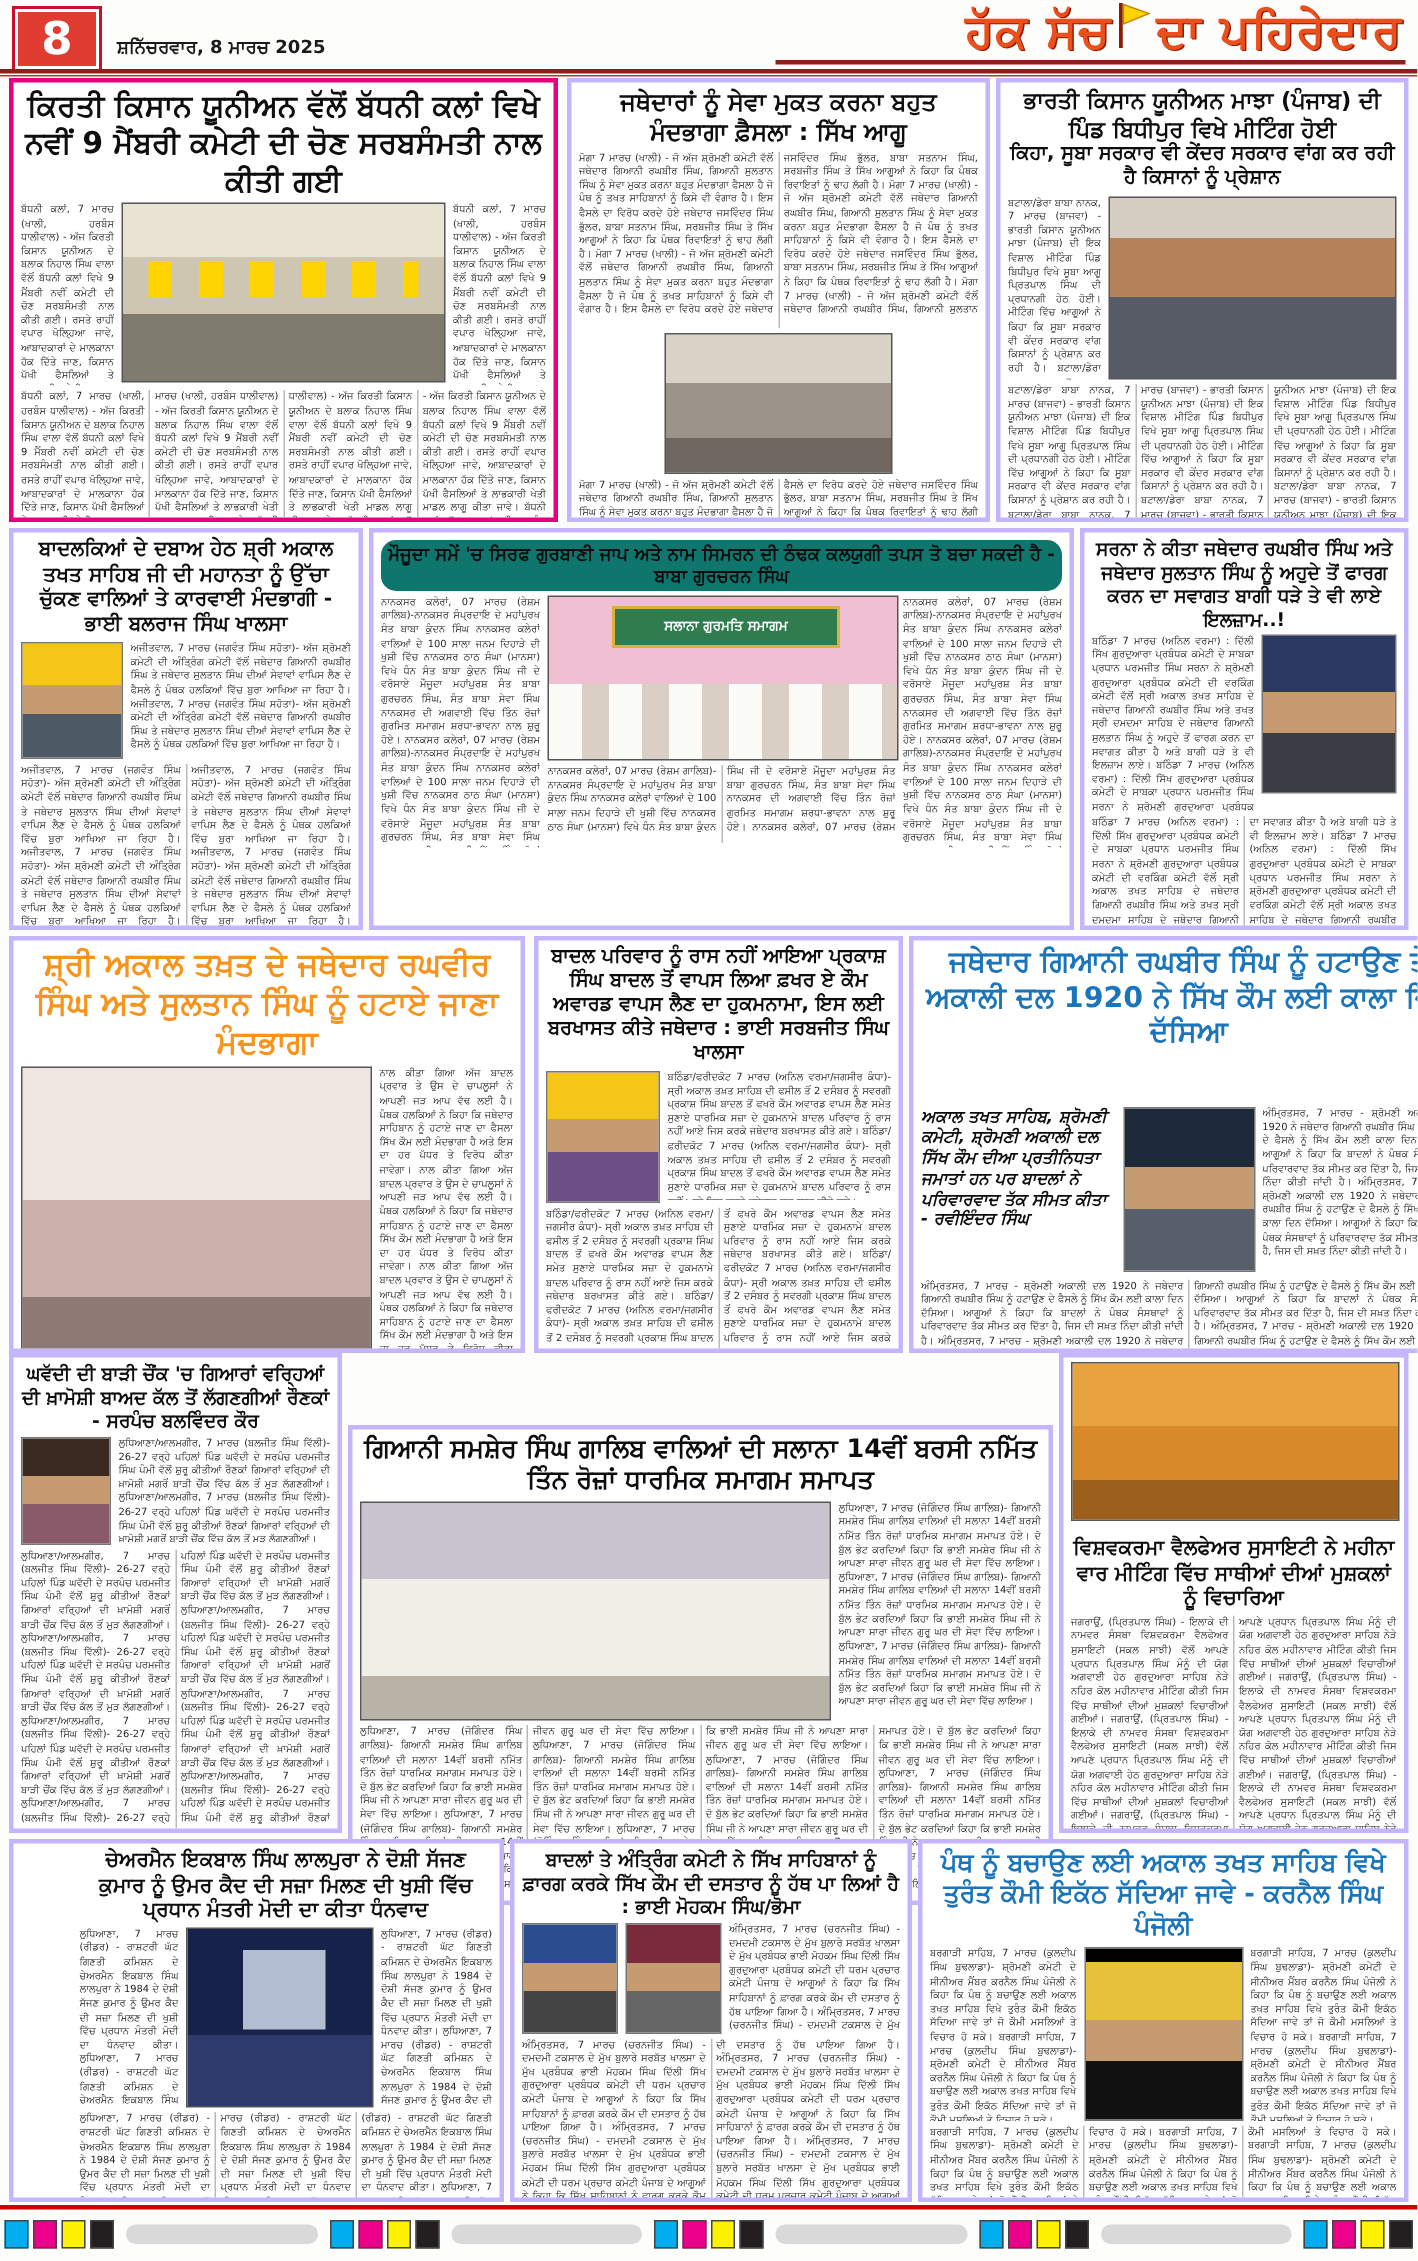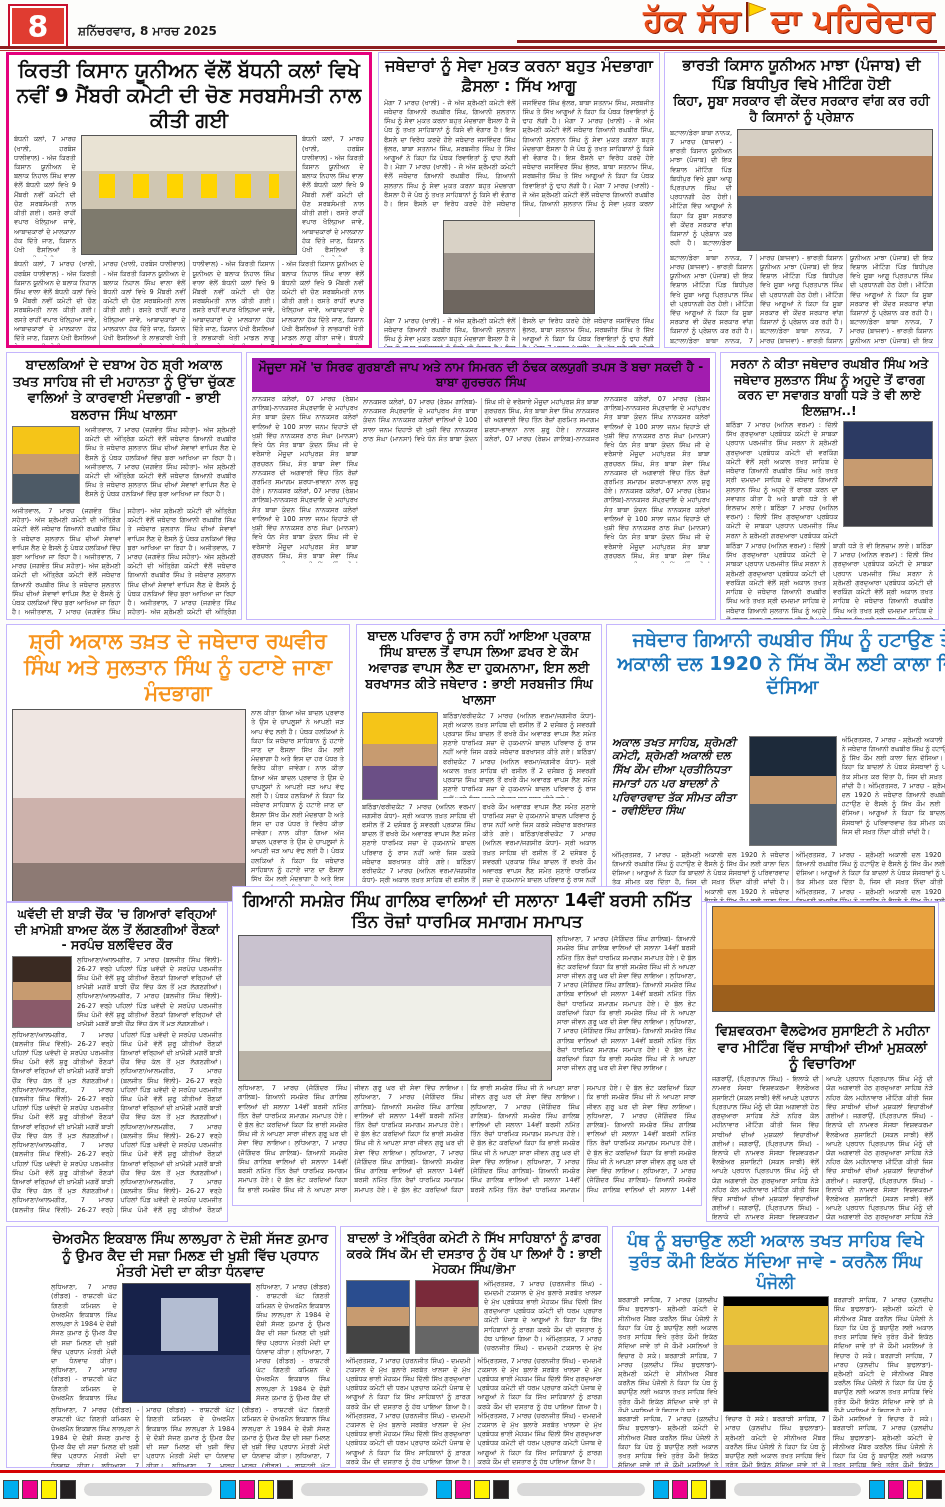--- a/index.html
+++ b/index.html
@@ -11,28 +11,28 @@
            border:2px solid #c8102e;box-shadow:inset 0 0 0 2px #fff;
            color:#fff;font-size:30px;font-weight:bold;display:flex;align-items:center;justify-content:center;}
   .date{position:absolute;left:78px;top:24px;font-size:12px;font-weight:bold;color:#1a1a1a;}
   .masthead{position:absolute;right:10px;top:2px;display:flex;align-items:center;gap:4px;
             font-size:31px;font-weight:bold;color:#ea4f1c;text-shadow:1px 1px 0 #8c1d04;letter-spacing:1px;}
   .mast-underline{position:absolute;right:8px;top:40px;width:420px;height:3px;background:#8e1f1f;}
   .hdr-rule{position:absolute;left:0;top:46px;width:945px;height:3px;background:#8e1f1f;}
   .hdr-rule2{position:absolute;left:0;top:50px;width:945px;height:1px;background:#b5342c;}
 
   
-  .art{position:absolute;border:1px solid #c4b5fd;background:#fff;box-sizing:border-box;
+  .art{position:absolute;border:3px solid #c4b5fd;background:#fff;box-sizing:border-box;
        padding:3px 5px;overflow:hidden;}
   .art.pink{border:3px solid #e5007d;}
   .hl{font-weight:bold;text-align:center;line-height:1.24;color:#0d0d0d;}
   .hl.orange{color:#f7941d;}
   .hl.blue{color:#1b75bb;}
   .sub{font-weight:bold;text-align:center;line-height:1.25;color:#0d0d0d;}
-  .sub.band{background:#a21caf;padding:2px 4px;margin:2px 0;}
+  .sub.band{background:#0f766e;padding:2px 4px;margin:2px 0;border-radius:10px;}
   .sub.italic{font-style:italic;text-align:left;}
   .body-txt{font-size:6.6px;line-height:1.4;text-align:justify;color:#232323;overflow:hidden;}
   .cols2{columns:2;column-gap:7px;column-rule:1px solid #b9b9b9;}
   .cols3{columns:3;column-gap:7px;column-rule:1px solid #b9b9b9;}
   .cols4{columns:4;column-gap:7px;column-rule:1px solid #b9b9b9;}
   .row{display:flex;gap:5px;margin:3px 0;}
   .grow{flex:1;}
 
   
   .photo{position:relative;border:1px solid #555;overflow:hidden;flex-shrink:0;}
@@ -123,20 +123,24 @@
     <div class="body-txt grow" style="height:76px;">ਅਜੀਤਵਾਲ, 7 ਮਾਰਚ (ਜਗਵੰਤ ਸਿੰਘ ਸਹੋਤਾ)- ਅੱਜ ਸ਼੍ਰੋਮਣੀ ਕਮੇਟੀ ਦੀ ਅੰਤ੍ਰਿੰਗ ਕਮੇਟੀ ਵੱਲੋਂ ਜਥੇਦਾਰ ਗਿਆਨੀ ਰਘਬੀਰ ਸਿੰਘ ਤੇ ਜਥੇਦਾਰ ਸੁਲਤਾਨ ਸਿੰਘ ਦੀਆਂ ਸੇਵਾਵਾਂ ਵਾਪਿਸ ਲੈਣ ਦੇ ਫੈਸਲੇ ਨੂੰ ਪੰਥਕ ਹਲਕਿਆਂ ਵਿੱਚ ਬੁਰਾ ਆਖਿਆ ਜਾ ਰਿਹਾ ਹੈ। ਅਜੀਤਵਾਲ, 7 ਮਾਰਚ (ਜਗਵੰਤ ਸਿੰਘ ਸਹੋਤਾ)- ਅੱਜ ਸ਼੍ਰੋਮਣੀ ਕਮੇਟੀ ਦੀ ਅੰਤ੍ਰਿੰਗ ਕਮੇਟੀ ਵੱਲੋਂ ਜਥੇਦਾਰ ਗਿਆਨੀ ਰਘਬੀਰ ਸਿੰਘ ਤੇ ਜਥੇਦਾਰ ਸੁਲਤਾਨ ਸਿੰਘ ਦੀਆਂ ਸੇਵਾਵਾਂ ਵਾਪਿਸ ਲੈਣ ਦੇ ਫੈਸਲੇ ਨੂੰ ਪੰਥਕ ਹਲਕਿਆਂ ਵਿੱਚ ਬੁਰਾ ਆਖਿਆ ਜਾ ਰਿਹਾ ਹੈ। </div>
   </div>
   <div class="body-txt cols2" style="height:118px;">ਅਜੀਤਵਾਲ, 7 ਮਾਰਚ (ਜਗਵੰਤ ਸਿੰਘ ਸਹੋਤਾ)- ਅੱਜ ਸ਼੍ਰੋਮਣੀ ਕਮੇਟੀ ਦੀ ਅੰਤ੍ਰਿੰਗ ਕਮੇਟੀ ਵੱਲੋਂ ਜਥੇਦਾਰ ਗਿਆਨੀ ਰਘਬੀਰ ਸਿੰਘ ਤੇ ਜਥੇਦਾਰ ਸੁਲਤਾਨ ਸਿੰਘ ਦੀਆਂ ਸੇਵਾਵਾਂ ਵਾਪਿਸ ਲੈਣ ਦੇ ਫੈਸਲੇ ਨੂੰ ਪੰਥਕ ਹਲਕਿਆਂ ਵਿੱਚ ਬੁਰਾ ਆਖਿਆ ਜਾ ਰਿਹਾ ਹੈ। ਅਜੀਤਵਾਲ, 7 ਮਾਰਚ (ਜਗਵੰਤ ਸਿੰਘ ਸਹੋਤਾ)- ਅੱਜ ਸ਼੍ਰੋਮਣੀ ਕਮੇਟੀ ਦੀ ਅੰਤ੍ਰਿੰਗ ਕਮੇਟੀ ਵੱਲੋਂ ਜਥੇਦਾਰ ਗਿਆਨੀ ਰਘਬੀਰ ਸਿੰਘ ਤੇ ਜਥੇਦਾਰ ਸੁਲਤਾਨ ਸਿੰਘ ਦੀਆਂ ਸੇਵਾਵਾਂ ਵਾਪਿਸ ਲੈਣ ਦੇ ਫੈਸਲੇ ਨੂੰ ਪੰਥਕ ਹਲਕਿਆਂ ਵਿੱਚ ਬੁਰਾ ਆਖਿਆ ਜਾ ਰਿਹਾ ਹੈ। ਅਜੀਤਵਾਲ, 7 ਮਾਰਚ (ਜਗਵੰਤ ਸਿੰਘ ਸਹੋਤਾ)- ਅੱਜ ਸ਼੍ਰੋਮਣੀ ਕਮੇਟੀ ਦੀ ਅੰਤ੍ਰਿੰਗ ਕਮੇਟੀ ਵੱਲੋਂ ਜਥੇਦਾਰ ਗਿਆਨੀ ਰਘਬੀਰ ਸਿੰਘ ਤੇ ਜਥੇਦਾਰ ਸੁਲਤਾਨ ਸਿੰਘ ਦੀਆਂ ਸੇਵਾਵਾਂ ਵਾਪਿਸ ਲੈਣ ਦੇ ਫੈਸਲੇ ਨੂੰ ਪੰਥਕ ਹਲਕਿਆਂ ਵਿੱਚ ਬੁਰਾ ਆਖਿਆ ਜਾ ਰਿਹਾ ਹੈ। ਅਜੀਤਵਾਲ, 7 ਮਾਰਚ (ਜਗਵੰਤ ਸਿੰਘ ਸਹੋਤਾ)- ਅੱਜ ਸ਼੍ਰੋਮਣੀ ਕਮੇਟੀ ਦੀ ਅੰਤ੍ਰਿੰਗ ਕਮੇਟੀ ਵੱਲੋਂ ਜਥੇਦਾਰ ਗਿਆਨੀ ਰਘਬੀਰ ਸਿੰਘ ਤੇ ਜਥੇਦਾਰ ਸੁਲਤਾਨ ਸਿੰਘ ਦੀਆਂ ਸੇਵਾਵਾਂ ਵਾਪਿਸ ਲੈਣ ਦੇ ਫੈਸਲੇ ਨੂੰ ਪੰਥਕ ਹਲਕਿਆਂ ਵਿੱਚ ਬੁਰਾ ਆਖਿਆ ਜਾ ਰਿਹਾ ਹੈ। ਅਜੀਤਵਾਲ, 7 ਮਾਰਚ (ਜਗਵੰਤ ਸਿੰਘ ਸਹੋਤਾ)- ਅੱਜ ਸ਼੍ਰੋਮਣੀ ਕਮੇਟੀ ਦੀ ਅੰਤ੍ਰਿੰਗ ਕਮੇਟੀ ਵੱਲੋਂ ਜਥੇਦਾਰ ਗਿਆਨੀ ਰਘਬੀਰ ਸਿੰਘ ਤੇ ਜਥੇਦਾਰ ਸੁਲਤਾਨ ਸਿੰਘ ਦੀਆਂ ਸੇਵਾਵਾਂ ਵਾਪਿਸ ਲੈਣ ਦੇ ਫੈਸਲੇ ਨੂੰ ਪੰਥਕ ਹਲਕਿਆਂ ਵਿੱਚ ਬੁਰਾ ਆਖਿਆ ਜਾ ਰਿਹਾ ਹੈ। </div>
 </div>
 
 <div class="art" style="top:352px;left:246px;width:470px;height:268px;">
   <div class="sub band" style="font-size:12px">ਮੌਜੂਦਾ ਸਮੇਂ 'ਚ ਸਿਰਫ ਗੁਰਬਾਣੀ ਜਾਪ ਅਤੇ ਨਾਮ ਸਿਮਰਨ ਦੀ ਠੰਢਕ ਕਲਯੁਗੀ ਤਪਸ ਤੋ ਬਚਾ ਸਕਦੀ ਹੈ - ਬਾਬਾ ਗੁਰਚਰਨ ਸਿੰਘ</div>
   <div class="row" style="height:168px;">
     <div class="body-txt" style="width:106px;">ਨਾਨਕਸਰ ਕਲੇਰਾਂ, 07 ਮਾਰਚ (ਰੇਸ਼ਮ ਗਾਲਿਬ)-ਨਾਨਕਸਰ ਸੰਪ੍ਰਦਾਇ ਦੇ ਮਹਾਂਪੁਰਖ ਸੰਤ ਬਾਬਾ ਕੁੰਦਨ ਸਿੰਘ ਨਾਨਕਸਰ ਕਲੇਰਾਂ ਵਾਲਿਆਂ ਦੇ 100 ਸਾਲਾ ਜਨਮ ਦਿਹਾੜੇ ਦੀ ਖੁਸ਼ੀ ਵਿੱਚ ਨਾਨਕਸਰ ਠਾਠ ਸੰਘਾ (ਮਾਨਸਾ) ਵਿਖੇ ਧੰਨ ਸੰਤ ਬਾਬਾ ਕੁੰਦਨ ਸਿੰਘ ਜੀ ਦੇ ਵਰੋਸਾਏ ਮੌਜੂਦਾ ਮਹਾਂਪੁਰਸ਼ ਸੰਤ ਬਾਬਾ ਗੁਰਚਰਨ ਸਿੰਘ, ਸੰਤ ਬਾਬਾ ਸੇਵਾ ਸਿੰਘ ਨਾਨਕਸਰ ਦੀ ਅਗਵਾਈ ਵਿੱਚ ਤਿੰਨ ਰੋਜ਼ਾਂ ਗੁਰਮਿਤ ਸਮਾਗਮ ਸ਼ਰਧਾ-ਭਾਵਨਾ ਨਾਲ ਸ਼ੁਰੂ ਹੋਏ। ਨਾਨਕਸਰ ਕਲੇਰਾਂ, 07 ਮਾਰਚ (ਰੇਸ਼ਮ ਗਾਲਿਬ)-ਨਾਨਕਸਰ ਸੰਪ੍ਰਦਾਇ ਦੇ ਮਹਾਂਪੁਰਖ ਸੰਤ ਬਾਬਾ ਕੁੰਦਨ ਸਿੰਘ ਨਾਨਕਸਰ ਕਲੇਰਾਂ ਵਾਲਿਆਂ ਦੇ 100 ਸਾਲਾ ਜਨਮ ਦਿਹਾੜੇ ਦੀ ਖੁਸ਼ੀ ਵਿੱਚ ਨਾਨਕਸਰ ਠਾਠ ਸੰਘਾ (ਮਾਨਸਾ) ਵਿਖੇ ਧੰਨ ਸੰਤ ਬਾਬਾ ਕੁੰਦਨ ਸਿੰਘ ਜੀ ਦੇ ਵਰੋਸਾਏ ਮੌਜੂਦਾ ਮਹਾਂਪੁਰਸ਼ ਸੰਤ ਬਾਬਾ ਗੁਰਚਰਨ ਸਿੰਘ, ਸੰਤ ਬਾਬਾ ਸੇਵਾ ਸਿੰਘ ਨਾਨਕਸਰ ਦੀ ਅਗਵਾਈ ਵਿੱਚ ਤਿੰਨ ਰੋਜ਼ਾਂ ਗੁਰਮਿਤ ਸਮਾਗਮ ਸ਼ਰਧਾ-ਭਾਵਨਾ ਨਾਲ ਸ਼ੁਰੂ ਹੋਏ। ਨਾਨਕਸਰ ਕਲੇਰਾਂ, 07 ਮਾਰਚ (ਰੇਸ਼ਮ ਗਾਲਿਬ)-ਨਾਨਕਸਰ ਸੰਪ੍ਰਦਾਇ ਦੇ ਮਹਾਂਪੁਰਖ ਸੰਤ ਬਾਬਾ ਕੁੰਦਨ ਸਿੰਘ ਨਾਨਕਸਰ ਕਲੇਰਾਂ ਵਾਲਿਆਂ ਦੇ 100 ਸਾਲਾ ਜਨਮ ਦਿਹਾੜੇ ਦੀ ਖੁਸ਼ੀ ਵਿੱਚ ਨਾਨਕਸਰ ਠਾਠ ਸੰਘਾ (ਮਾਨਸਾ) ਵਿਖੇ ਧੰਨ ਸੰਤ ਬਾਬਾ ਕੁੰਦਨ ਸਿੰਘ ਜੀ ਦੇ ਵਰੋਸਾਏ ਮੌਜੂਦਾ ਮਹਾਂਪੁਰਸ਼ ਸੰਤ ਬਾਬਾ ਗੁਰਚਰਨ ਸਿੰਘ, ਸੰਤ ਬਾਬਾ ਸੇਵਾ ਸਿੰਘ ਨਾਨਕਸਰ ਦੀ ਅਗਵਾਈ ਵਿੱਚ ਤਿੰਨ ਰੋਜ਼ਾਂ ਗੁਰਮਿਤ ਸਮਾਗਮ ਸ਼ਰਧਾ-ਭਾਵਨਾ ਨਾਲ ਸ਼ੁਰੂ ਹੋਏ। </div>
     <div class="grow">
+      <div class="photo ph-samagam" style="width:100%;height:108px;">
+        <div class="banner">ਸਲਾਨਾ ਗੁਰਮਤਿ ਸਮਾਗਮ</div>
+        <div class="figs"></div>
+      </div>
       <div class="body-txt cols2" style="height:52px;margin-top:3px;">ਨਾਨਕਸਰ ਕਲੇਰਾਂ, 07 ਮਾਰਚ (ਰੇਸ਼ਮ ਗਾਲਿਬ)-ਨਾਨਕਸਰ ਸੰਪ੍ਰਦਾਇ ਦੇ ਮਹਾਂਪੁਰਖ ਸੰਤ ਬਾਬਾ ਕੁੰਦਨ ਸਿੰਘ ਨਾਨਕਸਰ ਕਲੇਰਾਂ ਵਾਲਿਆਂ ਦੇ 100 ਸਾਲਾ ਜਨਮ ਦਿਹਾੜੇ ਦੀ ਖੁਸ਼ੀ ਵਿੱਚ ਨਾਨਕਸਰ ਠਾਠ ਸੰਘਾ (ਮਾਨਸਾ) ਵਿਖੇ ਧੰਨ ਸੰਤ ਬਾਬਾ ਕੁੰਦਨ ਸਿੰਘ ਜੀ ਦੇ ਵਰੋਸਾਏ ਮੌਜੂਦਾ ਮਹਾਂਪੁਰਸ਼ ਸੰਤ ਬਾਬਾ ਗੁਰਚਰਨ ਸਿੰਘ, ਸੰਤ ਬਾਬਾ ਸੇਵਾ ਸਿੰਘ ਨਾਨਕਸਰ ਦੀ ਅਗਵਾਈ ਵਿੱਚ ਤਿੰਨ ਰੋਜ਼ਾਂ ਗੁਰਮਿਤ ਸਮਾਗਮ ਸ਼ਰਧਾ-ਭਾਵਨਾ ਨਾਲ ਸ਼ੁਰੂ ਹੋਏ। ਨਾਨਕਸਰ ਕਲੇਰਾਂ, 07 ਮਾਰਚ (ਰੇਸ਼ਮ ਗਾਲਿਬ)-ਨਾਨਕਸਰ ਸੰਪ੍ਰਦਾਇ ਦੇ ਮਹਾਂਪੁਰਖ ਸੰਤ ਬਾਬਾ ਕੁੰਦਨ ਸਿੰਘ ਨਾਨਕਸਰ ਕਲੇਰਾਂ ਵਾਲਿਆਂ ਦੇ 100 ਸਾਲਾ ਜਨਮ ਦਿਹਾੜੇ ਦੀ ਖੁਸ਼ੀ ਵਿੱਚ ਨਾਨਕਸਰ ਠਾਠ ਸੰਘਾ (ਮਾਨਸਾ) ਵਿਖੇ ਧੰਨ ਸੰਤ ਬਾਬਾ ਕੁੰਦਨ ਸਿੰਘ ਜੀ ਦੇ ਵਰੋਸਾਏ ਮੌਜੂਦਾ ਮਹਾਂਪੁਰਸ਼ ਸੰਤ ਬਾਬਾ ਗੁਰਚਰਨ ਸਿੰਘ, ਸੰਤ ਬਾਬਾ ਸੇਵਾ ਸਿੰਘ ਨਾਨਕਸਰ ਦੀ ਅਗਵਾਈ ਵਿੱਚ ਤਿੰਨ ਰੋਜ਼ਾਂ ਗੁਰਮਿਤ ਸਮਾਗਮ ਸ਼ਰਧਾ-ਭਾਵਨਾ ਨਾਲ ਸ਼ੁਰੂ ਹੋਏ। </div>
     </div>
     <div class="body-txt" style="width:106px;">ਨਾਨਕਸਰ ਕਲੇਰਾਂ, 07 ਮਾਰਚ (ਰੇਸ਼ਮ ਗਾਲਿਬ)-ਨਾਨਕਸਰ ਸੰਪ੍ਰਦਾਇ ਦੇ ਮਹਾਂਪੁਰਖ ਸੰਤ ਬਾਬਾ ਕੁੰਦਨ ਸਿੰਘ ਨਾਨਕਸਰ ਕਲੇਰਾਂ ਵਾਲਿਆਂ ਦੇ 100 ਸਾਲਾ ਜਨਮ ਦਿਹਾੜੇ ਦੀ ਖੁਸ਼ੀ ਵਿੱਚ ਨਾਨਕਸਰ ਠਾਠ ਸੰਘਾ (ਮਾਨਸਾ) ਵਿਖੇ ਧੰਨ ਸੰਤ ਬਾਬਾ ਕੁੰਦਨ ਸਿੰਘ ਜੀ ਦੇ ਵਰੋਸਾਏ ਮੌਜੂਦਾ ਮਹਾਂਪੁਰਸ਼ ਸੰਤ ਬਾਬਾ ਗੁਰਚਰਨ ਸਿੰਘ, ਸੰਤ ਬਾਬਾ ਸੇਵਾ ਸਿੰਘ ਨਾਨਕਸਰ ਦੀ ਅਗਵਾਈ ਵਿੱਚ ਤਿੰਨ ਰੋਜ਼ਾਂ ਗੁਰਮਿਤ ਸਮਾਗਮ ਸ਼ਰਧਾ-ਭਾਵਨਾ ਨਾਲ ਸ਼ੁਰੂ ਹੋਏ। ਨਾਨਕਸਰ ਕਲੇਰਾਂ, 07 ਮਾਰਚ (ਰੇਸ਼ਮ ਗਾਲਿਬ)-ਨਾਨਕਸਰ ਸੰਪ੍ਰਦਾਇ ਦੇ ਮਹਾਂਪੁਰਖ ਸੰਤ ਬਾਬਾ ਕੁੰਦਨ ਸਿੰਘ ਨਾਨਕਸਰ ਕਲੇਰਾਂ ਵਾਲਿਆਂ ਦੇ 100 ਸਾਲਾ ਜਨਮ ਦਿਹਾੜੇ ਦੀ ਖੁਸ਼ੀ ਵਿੱਚ ਨਾਨਕਸਰ ਠਾਠ ਸੰਘਾ (ਮਾਨਸਾ) ਵਿਖੇ ਧੰਨ ਸੰਤ ਬਾਬਾ ਕੁੰਦਨ ਸਿੰਘ ਜੀ ਦੇ ਵਰੋਸਾਏ ਮੌਜੂਦਾ ਮਹਾਂਪੁਰਸ਼ ਸੰਤ ਬਾਬਾ ਗੁਰਚਰਨ ਸਿੰਘ, ਸੰਤ ਬਾਬਾ ਸੇਵਾ ਸਿੰਘ ਨਾਨਕਸਰ ਦੀ ਅਗਵਾਈ ਵਿੱਚ ਤਿੰਨ ਰੋਜ਼ਾਂ ਗੁਰਮਿਤ ਸਮਾਗਮ ਸ਼ਰਧਾ-ਭਾਵਨਾ ਨਾਲ ਸ਼ੁਰੂ ਹੋਏ। ਨਾਨਕਸਰ ਕਲੇਰਾਂ, 07 ਮਾਰਚ (ਰੇਸ਼ਮ ਗਾਲਿਬ)-ਨਾਨਕਸਰ ਸੰਪ੍ਰਦਾਇ ਦੇ ਮਹਾਂਪੁਰਖ ਸੰਤ ਬਾਬਾ ਕੁੰਦਨ ਸਿੰਘ ਨਾਨਕਸਰ ਕਲੇਰਾਂ ਵਾਲਿਆਂ ਦੇ 100 ਸਾਲਾ ਜਨਮ ਦਿਹਾੜੇ ਦੀ ਖੁਸ਼ੀ ਵਿੱਚ ਨਾਨਕਸਰ ਠਾਠ ਸੰਘਾ (ਮਾਨਸਾ) ਵਿਖੇ ਧੰਨ ਸੰਤ ਬਾਬਾ ਕੁੰਦਨ ਸਿੰਘ ਜੀ ਦੇ ਵਰੋਸਾਏ ਮੌਜੂਦਾ ਮਹਾਂਪੁਰਸ਼ ਸੰਤ ਬਾਬਾ ਗੁਰਚਰਨ ਸਿੰਘ, ਸੰਤ ਬਾਬਾ ਸੇਵਾ ਸਿੰਘ ਨਾਨਕਸਰ ਦੀ ਅਗਵਾਈ ਵਿੱਚ ਤਿੰਨ ਰੋਜ਼ਾਂ ਗੁਰਮਿਤ ਸਮਾਗਮ ਸ਼ਰਧਾ-ਭਾਵਨਾ ਨਾਲ ਸ਼ੁਰੂ ਹੋਏ। </div>
   </div>
 </div>
 
 <div class="art" style="top:352px;left:720px;width:219px;height:268px;">
   <div class="hl" style="font-size:12.5px">ਸਰਨਾ ਨੇ ਕੀਤਾ ਜਥੇਦਾਰ ਰਘਬੀਰ ਸਿੰਘ ਅਤੇ ਜਥੇਦਾਰ ਸੁਲਤਾਨ ਸਿੰਘ ਨੂੰ ਅਹੁਦੇ ਤੋਂ ਫਾਰਗ ਕਰਨ ਦਾ ਸਵਾਗਤ ਬਾਗੀ ਧੜੇ ਤੇ ਵੀ ਲਾਏ ਇਲਜ਼ਾਮ..!</div>
   <div class="row">
     <div class="body-txt grow" style="height:118px;">ਬਠਿੰਡਾ 7 ਮਾਰਚ (ਅਨਿਲ ਵਰਮਾ) : ਦਿੱਲੀ ਸਿੱਖ ਗੁਰਦੁਆਰਾ ਪ੍ਰਬੰਧਕ ਕਮੇਟੀ ਦੇ ਸਾਬਕਾ ਪ੍ਰਧਾਨ ਪਰਮਜੀਤ ਸਿੰਘ ਸਰਨਾ ਨੇ ਸ਼੍ਰੋਮਣੀ ਗੁਰਦੁਆਰਾ ਪ੍ਰਬੰਧਕ ਕਮੇਟੀ ਦੀ ਵਰਕਿੰਗ ਕਮੇਟੀ ਵੱਲੋਂ ਸ੍ਰੀ ਅਕਾਲ ਤਖਤ ਸਾਹਿਬ ਦੇ ਜਥੇਦਾਰ ਗਿਆਨੀ ਰਘਬੀਰ ਸਿੰਘ ਅਤੇ ਤਖਤ ਸ੍ਰੀ ਦਮਦਮਾ ਸਾਹਿਬ ਦੇ ਜਥੇਦਾਰ ਗਿਆਨੀ ਸੁਲਤਾਨ ਸਿੰਘ ਨੂੰ ਅਹੁਦੇ ਤੋਂ ਫਾਰਗ ਕਰਨ ਦਾ ਸਵਾਗਤ ਕੀਤਾ ਹੈ ਅਤੇ ਬਾਗੀ ਧੜੇ ਤੇ ਵੀ ਇਲਜ਼ਾਮ ਲਾਏ। ਬਠਿੰਡਾ 7 ਮਾਰਚ (ਅਨਿਲ ਵਰਮਾ) : ਦਿੱਲੀ ਸਿੱਖ ਗੁਰਦੁਆਰਾ ਪ੍ਰਬੰਧਕ ਕਮੇਟੀ ਦੇ ਸਾਬਕਾ ਪ੍ਰਧਾਨ ਪਰਮਜੀਤ ਸਿੰਘ ਸਰਨਾ ਨੇ ਸ਼੍ਰੋਮਣੀ ਗੁਰਦੁਆਰਾ ਪ੍ਰਬੰਧਕ ਕਮੇਟੀ ਦੀ ਵਰਕਿੰਗ ਕਮੇਟੀ ਵੱਲੋਂ ਸ੍ਰੀ ਅਕਾਲ ਤਖਤ ਸਾਹਿਬ ਦੇ ਜਥੇਦਾਰ ਗਿਆਨੀ ਰਘਬੀਰ ਸਿੰਘ ਅਤੇ ਤਖਤ ਸ੍ਰੀ ਦਮਦਮਾ ਸਾਹਿਬ ਦੇ ਜਥੇਦਾਰ ਗਿਆਨੀ ਸੁਲਤਾਨ ਸਿੰਘ ਨੂੰ ਅਹੁਦੇ ਤੋਂ ਫਾਰਗ ਕਰਨ ਦਾ ਸਵਾਗਤ ਕੀਤਾ ਹੈ ਅਤੇ ਬਾਗੀ ਧੜੇ ਤੇ ਵੀ ਇਲਜ਼ਾਮ ਲਾਏ। </div>
@@ -174,21 +178,21 @@
 
 <div class="art" style="top:902px;left:6px;width:222px;height:320px;">
   <div class="hl" style="font-size:12.5px">ਘਵੱਦੀ ਦੀ ਬਾੜੀ ਚੌਂਕ 'ਚ ਗਿਆਰਾਂ ਵਰ੍ਹਿਆਂ ਦੀ ਖ਼ਾਮੋਸ਼ੀ ਬਾਅਦ ਕੱਲ ਤੋਂ ਲੱਗਣਗੀਆਂ ਰੌਣਕਾਂ - ਸਰਪੰਚ ਬਲਵਿੰਦਰ ਕੌਰ</div>
   <div class="row">
     <div class="portrait" style="--turban:#3a2a22;--coat:#8a5a6a;width:58px;height:70px;"></div>
     <div class="body-txt grow" style="height:70px;">ਲੁਧਿਆਣਾ/ਆਲਮਗੀਰ, 7 ਮਾਰਚ (ਬਲਜੀਤ ਸਿੰਘ ਵਿੱਲੀ)- 26-27 ਵਰ੍ਹੇ ਪਹਿਲਾਂ ਪਿੰਡ ਘਵੱਦੀ ਦੇ ਸਰਪੰਚ ਪਰਮਜੀਤ ਸਿੰਘ ਪੰਮੀ ਵੱਲੋਂ ਸ਼ੁਰੂ ਕੀਤੀਆਂ ਰੌਣਕਾਂ ਗਿਆਰਾਂ ਵਰ੍ਹਿਆਂ ਦੀ ਖ਼ਾਮੋਸ਼ੀ ਮਗਰੋਂ ਬਾੜੀ ਚੌਂਕ ਵਿੱਚ ਕੱਲ ਤੋਂ ਮੁੜ ਲੱਗਣਗੀਆਂ। ਲੁਧਿਆਣਾ/ਆਲਮਗੀਰ, 7 ਮਾਰਚ (ਬਲਜੀਤ ਸਿੰਘ ਵਿੱਲੀ)- 26-27 ਵਰ੍ਹੇ ਪਹਿਲਾਂ ਪਿੰਡ ਘਵੱਦੀ ਦੇ ਸਰਪੰਚ ਪਰਮਜੀਤ ਸਿੰਘ ਪੰਮੀ ਵੱਲੋਂ ਸ਼ੁਰੂ ਕੀਤੀਆਂ ਰੌਣਕਾਂ ਗਿਆਰਾਂ ਵਰ੍ਹਿਆਂ ਦੀ ਖ਼ਾਮੋਸ਼ੀ ਮਗਰੋਂ ਬਾੜੀ ਚੌਂਕ ਵਿੱਚ ਕੱਲ ਤੋਂ ਮੁੜ ਲੱਗਣਗੀਆਂ। </div>
   </div>
   <div class="body-txt cols2" style="height:186px;">ਲੁਧਿਆਣਾ/ਆਲਮਗੀਰ, 7 ਮਾਰਚ (ਬਲਜੀਤ ਸਿੰਘ ਵਿੱਲੀ)- 26-27 ਵਰ੍ਹੇ ਪਹਿਲਾਂ ਪਿੰਡ ਘਵੱਦੀ ਦੇ ਸਰਪੰਚ ਪਰਮਜੀਤ ਸਿੰਘ ਪੰਮੀ ਵੱਲੋਂ ਸ਼ੁਰੂ ਕੀਤੀਆਂ ਰੌਣਕਾਂ ਗਿਆਰਾਂ ਵਰ੍ਹਿਆਂ ਦੀ ਖ਼ਾਮੋਸ਼ੀ ਮਗਰੋਂ ਬਾੜੀ ਚੌਂਕ ਵਿੱਚ ਕੱਲ ਤੋਂ ਮੁੜ ਲੱਗਣਗੀਆਂ। ਲੁਧਿਆਣਾ/ਆਲਮਗੀਰ, 7 ਮਾਰਚ (ਬਲਜੀਤ ਸਿੰਘ ਵਿੱਲੀ)- 26-27 ਵਰ੍ਹੇ ਪਹਿਲਾਂ ਪਿੰਡ ਘਵੱਦੀ ਦੇ ਸਰਪੰਚ ਪਰਮਜੀਤ ਸਿੰਘ ਪੰਮੀ ਵੱਲੋਂ ਸ਼ੁਰੂ ਕੀਤੀਆਂ ਰੌਣਕਾਂ ਗਿਆਰਾਂ ਵਰ੍ਹਿਆਂ ਦੀ ਖ਼ਾਮੋਸ਼ੀ ਮਗਰੋਂ ਬਾੜੀ ਚੌਂਕ ਵਿੱਚ ਕੱਲ ਤੋਂ ਮੁੜ ਲੱਗਣਗੀਆਂ। ਲੁਧਿਆਣਾ/ਆਲਮਗੀਰ, 7 ਮਾਰਚ (ਬਲਜੀਤ ਸਿੰਘ ਵਿੱਲੀ)- 26-27 ਵਰ੍ਹੇ ਪਹਿਲਾਂ ਪਿੰਡ ਘਵੱਦੀ ਦੇ ਸਰਪੰਚ ਪਰਮਜੀਤ ਸਿੰਘ ਪੰਮੀ ਵੱਲੋਂ ਸ਼ੁਰੂ ਕੀਤੀਆਂ ਰੌਣਕਾਂ ਗਿਆਰਾਂ ਵਰ੍ਹਿਆਂ ਦੀ ਖ਼ਾਮੋਸ਼ੀ ਮਗਰੋਂ ਬਾੜੀ ਚੌਂਕ ਵਿੱਚ ਕੱਲ ਤੋਂ ਮੁੜ ਲੱਗਣਗੀਆਂ। ਲੁਧਿਆਣਾ/ਆਲਮਗੀਰ, 7 ਮਾਰਚ (ਬਲਜੀਤ ਸਿੰਘ ਵਿੱਲੀ)- 26-27 ਵਰ੍ਹੇ ਪਹਿਲਾਂ ਪਿੰਡ ਘਵੱਦੀ ਦੇ ਸਰਪੰਚ ਪਰਮਜੀਤ ਸਿੰਘ ਪੰਮੀ ਵੱਲੋਂ ਸ਼ੁਰੂ ਕੀਤੀਆਂ ਰੌਣਕਾਂ ਗਿਆਰਾਂ ਵਰ੍ਹਿਆਂ ਦੀ ਖ਼ਾਮੋਸ਼ੀ ਮਗਰੋਂ ਬਾੜੀ ਚੌਂਕ ਵਿੱਚ ਕੱਲ ਤੋਂ ਮੁੜ ਲੱਗਣਗੀਆਂ। ਲੁਧਿਆਣਾ/ਆਲਮਗੀਰ, 7 ਮਾਰਚ (ਬਲਜੀਤ ਸਿੰਘ ਵਿੱਲੀ)- 26-27 ਵਰ੍ਹੇ ਪਹਿਲਾਂ ਪਿੰਡ ਘਵੱਦੀ ਦੇ ਸਰਪੰਚ ਪਰਮਜੀਤ ਸਿੰਘ ਪੰਮੀ ਵੱਲੋਂ ਸ਼ੁਰੂ ਕੀਤੀਆਂ ਰੌਣਕਾਂ ਗਿਆਰਾਂ ਵਰ੍ਹਿਆਂ ਦੀ ਖ਼ਾਮੋਸ਼ੀ ਮਗਰੋਂ ਬਾੜੀ ਚੌਂਕ ਵਿੱਚ ਕੱਲ ਤੋਂ ਮੁੜ ਲੱਗਣਗੀਆਂ। ਲੁਧਿਆਣਾ/ਆਲਮਗੀਰ, 7 ਮਾਰਚ (ਬਲਜੀਤ ਸਿੰਘ ਵਿੱਲੀ)- 26-27 ਵਰ੍ਹੇ ਪਹਿਲਾਂ ਪਿੰਡ ਘਵੱਦੀ ਦੇ ਸਰਪੰਚ ਪਰਮਜੀਤ ਸਿੰਘ ਪੰਮੀ ਵੱਲੋਂ ਸ਼ੁਰੂ ਕੀਤੀਆਂ ਰੌਣਕਾਂ ਗਿਆਰਾਂ ਵਰ੍ਹਿਆਂ ਦੀ ਖ਼ਾਮੋਸ਼ੀ ਮਗਰੋਂ ਬਾੜੀ ਚੌਂਕ ਵਿੱਚ ਕੱਲ ਤੋਂ ਮੁੜ ਲੱਗਣਗੀਆਂ। ਲੁਧਿਆਣਾ/ਆਲਮਗੀਰ, 7 ਮਾਰਚ (ਬਲਜੀਤ ਸਿੰਘ ਵਿੱਲੀ)- 26-27 ਵਰ੍ਹੇ ਪਹਿਲਾਂ ਪਿੰਡ ਘਵੱਦੀ ਦੇ ਸਰਪੰਚ ਪਰਮਜੀਤ ਸਿੰਘ ਪੰਮੀ ਵੱਲੋਂ ਸ਼ੁਰੂ ਕੀਤੀਆਂ ਰੌਣਕਾਂ ਗਿਆਰਾਂ ਵਰ੍ਹਿਆਂ ਦੀ ਖ਼ਾਮੋਸ਼ੀ ਮਗਰੋਂ ਬਾੜੀ ਚੌਂਕ ਵਿੱਚ ਕੱਲ ਤੋਂ ਮੁੜ ਲੱਗਣਗੀਆਂ। </div>
 </div>
 
-<div class="art" style="top:886px;left:232px;width:470px;height:320px;">
+<div class="art" style="top:950px;left:232px;width:470px;height:320px;">
   <div class="hl" style="font-size:17px">ਗਿਆਨੀ ਸਮਸ਼ੇਰ ਸਿੰਘ ਗਾਲਿਬ ਵਾਲਿਆਂ ਦੀ ਸਲਾਨਾ 14ਵੀਂ ਬਰਸੀ ਨਮਿੱਤ ਤਿੰਨ ਰੋਜ਼ਾਂ ਧਾਰਮਿਕ ਸਮਾਗਮ ਸਮਾਪਤ</div>
   <div class="row" style="height:146px;">
     <div class="photo ph-galib" style="width:312px;height:144px;"></div>
     <div class="body-txt grow">ਲੁਧਿਆਣਾ, 7 ਮਾਰਚ (ਜੋਗਿੰਦਰ ਸਿੰਘ ਗਾਲਿਬ)- ਗਿਆਨੀ ਸਮਸ਼ੇਰ ਸਿੰਘ ਗਾਲਿਬ ਵਾਲਿਆਂ ਦੀ ਸਲਾਨਾ 14ਵੀਂ ਬਰਸੀ ਨਮਿੱਤ ਤਿੰਨ ਰੋਜ਼ਾਂ ਧਾਰਮਿਕ ਸਮਾਗਮ ਸਮਾਪਤ ਹੋਏ। ਦੋ ਬੁੱਲ ਭੇਟ ਕਰਦਿਆਂ ਕਿਹਾ ਕਿ ਭਾਈ ਸਮਸ਼ੇਰ ਸਿੰਘ ਜੀ ਨੇ ਆਪਣਾ ਸਾਰਾ ਜੀਵਨ ਗੁਰੂ ਘਰ ਦੀ ਸੇਵਾ ਵਿੱਚ ਲਾਇਆ। ਲੁਧਿਆਣਾ, 7 ਮਾਰਚ (ਜੋਗਿੰਦਰ ਸਿੰਘ ਗਾਲਿਬ)- ਗਿਆਨੀ ਸਮਸ਼ੇਰ ਸਿੰਘ ਗਾਲਿਬ ਵਾਲਿਆਂ ਦੀ ਸਲਾਨਾ 14ਵੀਂ ਬਰਸੀ ਨਮਿੱਤ ਤਿੰਨ ਰੋਜ਼ਾਂ ਧਾਰਮਿਕ ਸਮਾਗਮ ਸਮਾਪਤ ਹੋਏ। ਦੋ ਬੁੱਲ ਭੇਟ ਕਰਦਿਆਂ ਕਿਹਾ ਕਿ ਭਾਈ ਸਮਸ਼ੇਰ ਸਿੰਘ ਜੀ ਨੇ ਆਪਣਾ ਸਾਰਾ ਜੀਵਨ ਗੁਰੂ ਘਰ ਦੀ ਸੇਵਾ ਵਿੱਚ ਲਾਇਆ। ਲੁਧਿਆਣਾ, 7 ਮਾਰਚ (ਜੋਗਿੰਦਰ ਸਿੰਘ ਗਾਲਿਬ)- ਗਿਆਨੀ ਸਮਸ਼ੇਰ ਸਿੰਘ ਗਾਲਿਬ ਵਾਲਿਆਂ ਦੀ ਸਲਾਨਾ 14ਵੀਂ ਬਰਸੀ ਨਮਿੱਤ ਤਿੰਨ ਰੋਜ਼ਾਂ ਧਾਰਮਿਕ ਸਮਾਗਮ ਸਮਾਪਤ ਹੋਏ। ਦੋ ਬੁੱਲ ਭੇਟ ਕਰਦਿਆਂ ਕਿਹਾ ਕਿ ਭਾਈ ਸਮਸ਼ੇਰ ਸਿੰਘ ਜੀ ਨੇ ਆਪਣਾ ਸਾਰਾ ਜੀਵਨ ਗੁਰੂ ਘਰ ਦੀ ਸੇਵਾ ਵਿੱਚ ਲਾਇਆ। </div>
   </div>
   <div class="body-txt cols4" style="height:118px;">ਲੁਧਿਆਣਾ, 7 ਮਾਰਚ (ਜੋਗਿੰਦਰ ਸਿੰਘ ਗਾਲਿਬ)- ਗਿਆਨੀ ਸਮਸ਼ੇਰ ਸਿੰਘ ਗਾਲਿਬ ਵਾਲਿਆਂ ਦੀ ਸਲਾਨਾ 14ਵੀਂ ਬਰਸੀ ਨਮਿੱਤ ਤਿੰਨ ਰੋਜ਼ਾਂ ਧਾਰਮਿਕ ਸਮਾਗਮ ਸਮਾਪਤ ਹੋਏ। ਦੋ ਬੁੱਲ ਭੇਟ ਕਰਦਿਆਂ ਕਿਹਾ ਕਿ ਭਾਈ ਸਮਸ਼ੇਰ ਸਿੰਘ ਜੀ ਨੇ ਆਪਣਾ ਸਾਰਾ ਜੀਵਨ ਗੁਰੂ ਘਰ ਦੀ ਸੇਵਾ ਵਿੱਚ ਲਾਇਆ। ਲੁਧਿਆਣਾ, 7 ਮਾਰਚ (ਜੋਗਿੰਦਰ ਸਿੰਘ ਗਾਲਿਬ)- ਗਿਆਨੀ ਸਮਸ਼ੇਰ ਸਿੰਘ ਗਾਲਿਬ ਵਾਲਿਆਂ ਦੀ ਸਲਾਨਾ 14ਵੀਂ ਬਰਸੀ ਨਮਿੱਤ ਤਿੰਨ ਰੋਜ਼ਾਂ ਧਾਰਮਿਕ ਸਮਾਗਮ ਸਮਾਪਤ ਹੋਏ। ਦੋ ਬੁੱਲ ਭੇਟ ਕਰਦਿਆਂ ਕਿਹਾ ਕਿ ਭਾਈ ਸਮਸ਼ੇਰ ਸਿੰਘ ਜੀ ਨੇ ਆਪਣਾ ਸਾਰਾ ਜੀਵਨ ਗੁਰੂ ਘਰ ਦੀ ਸੇਵਾ ਵਿੱਚ ਲਾਇਆ। ਲੁਧਿਆਣਾ, 7 ਮਾਰਚ (ਜੋਗਿੰਦਰ ਸਿੰਘ ਗਾਲਿਬ)- ਗਿਆਨੀ ਸਮਸ਼ੇਰ ਸਿੰਘ ਗਾਲਿਬ ਵਾਲਿਆਂ ਦੀ ਸਲਾਨਾ 14ਵੀਂ ਬਰਸੀ ਨਮਿੱਤ ਤਿੰਨ ਰੋਜ਼ਾਂ ਧਾਰਮਿਕ ਸਮਾਗਮ ਸਮਾਪਤ ਹੋਏ। ਦੋ ਬੁੱਲ ਭੇਟ ਕਰਦਿਆਂ ਕਿਹਾ ਕਿ ਭਾਈ ਸਮਸ਼ੇਰ ਸਿੰਘ ਜੀ ਨੇ ਆਪਣਾ ਸਾਰਾ ਜੀਵਨ ਗੁਰੂ ਘਰ ਦੀ ਸੇਵਾ ਵਿੱਚ ਲਾਇਆ। ਲੁਧਿਆਣਾ, 7 ਮਾਰਚ (ਜੋਗਿੰਦਰ ਸਿੰਘ ਗਾਲਿਬ)- ਗਿਆਨੀ ਸਮਸ਼ੇਰ ਸਿੰਘ ਗਾਲਿਬ ਵਾਲਿਆਂ ਦੀ ਸਲਾਨਾ 14ਵੀਂ ਬਰਸੀ ਨਮਿੱਤ ਤਿੰਨ ਰੋਜ਼ਾਂ ਧਾਰਮਿਕ ਸਮਾਗਮ ਸਮਾਪਤ ਹੋਏ। ਦੋ ਬੁੱਲ ਭੇਟ ਕਰਦਿਆਂ ਕਿਹਾ ਕਿ ਭਾਈ ਸਮਸ਼ੇਰ ਸਿੰਘ ਜੀ ਨੇ ਆਪਣਾ ਸਾਰਾ ਜੀਵਨ ਗੁਰੂ ਘਰ ਦੀ ਸੇਵਾ ਵਿੱਚ ਲਾਇਆ। ਲੁਧਿਆਣਾ, 7 ਮਾਰਚ (ਜੋਗਿੰਦਰ ਸਿੰਘ ਗਾਲਿਬ)- ਗਿਆਨੀ ਸਮਸ਼ੇਰ ਸਿੰਘ ਗਾਲਿਬ ਵਾਲਿਆਂ ਦੀ ਸਲਾਨਾ 14ਵੀਂ ਬਰਸੀ ਨਮਿੱਤ ਤਿੰਨ ਰੋਜ਼ਾਂ ਧਾਰਮਿਕ ਸਮਾਗਮ ਸਮਾਪਤ ਹੋਏ। ਦੋ ਬੁੱਲ ਭੇਟ ਕਰਦਿਆਂ ਕਿਹਾ ਕਿ ਭਾਈ ਸਮਸ਼ੇਰ ਸਿੰਘ ਜੀ ਨੇ ਆਪਣਾ ਸਾਰਾ ਜੀਵਨ ਗੁਰੂ ਘਰ ਦੀ ਸੇਵਾ ਵਿੱਚ ਲਾਇਆ। ਲੁਧਿਆਣਾ, 7 ਮਾਰਚ (ਜੋਗਿੰਦਰ ਸਿੰਘ ਗਾਲਿਬ)- ਗਿਆਨੀ ਸਮਸ਼ੇਰ ਸਿੰਘ ਗਾਲਿਬ ਵਾਲਿਆਂ ਦੀ ਸਲਾਨਾ 14ਵੀਂ ਬਰਸੀ ਨਮਿੱਤ ਤਿੰਨ ਰੋਜ਼ਾਂ ਧਾਰਮਿਕ ਸਮਾਗਮ ਸਮਾਪਤ ਹੋਏ। ਦੋ ਬੁੱਲ ਭੇਟ ਕਰਦਿਆਂ ਕਿਹਾ ਕਿ ਭਾਈ ਸਮਸ਼ੇਰ ਸਿੰਘ ਜੀ ਨੇ ਆਪਣਾ ਸਾਰਾ ਜੀਵਨ ਗੁਰੂ ਘਰ ਦੀ ਸੇਵਾ ਵਿੱਚ ਲਾਇਆ। ਲੁਧਿਆਣਾ, 7 ਮਾਰਚ (ਜੋਗਿੰਦਰ ਸਿੰਘ ਗਾਲਿਬ)- ਗਿਆਨੀ ਸਮਸ਼ੇਰ ਸਿੰਘ ਗਾਲਿਬ ਵਾਲਿਆਂ ਦੀ ਸਲਾਨਾ 14ਵੀਂ ਬਰਸੀ ਨਮਿੱਤ ਤਿੰਨ ਰੋਜ਼ਾਂ ਧਾਰਮਿਕ ਸਮਾਗਮ ਸਮਾਪਤ ਹੋਏ। ਦੋ ਬੁੱਲ ਭੇਟ ਕਰਦਿਆਂ ਕਿਹਾ ਕਿ ਭਾਈ ਸਮਸ਼ੇਰ ਸਿੰਘ ਜੀ ਨੇ ਆਪਣਾ ਸਾਰਾ ਜੀਵਨ ਗੁਰੂ ਘਰ ਦੀ ਸੇਵਾ ਵਿੱਚ ਲਾਇਆ। ਲੁਧਿਆਣਾ, 7 ਮਾਰਚ (ਜੋਗਿੰਦਰ ਸਿੰਘ ਗਾਲਿਬ)- ਗਿਆਨੀ ਸਮਸ਼ੇਰ ਸਿੰਘ ਗਾਲਿਬ ਵਾਲਿਆਂ ਦੀ ਸਲਾਨਾ 14ਵੀਂ ਬਰਸੀ ਨਮਿੱਤ ਤਿੰਨ ਰੋਜ਼ਾਂ ਧਾਰਮਿਕ ਸਮਾਗਮ ਸਮਾਪਤ ਹੋਏ। ਦੋ ਬੁੱਲ ਭੇਟ ਕਰਦਿਆਂ ਕਿਹਾ ਕਿ ਭਾਈ ਸਮਸ਼ੇਰ ਸਿੰਘ ਜੀ ਨੇ ਆਪਣਾ ਸਾਰਾ ਜੀਵਨ ਗੁਰੂ ਘਰ ਦੀ ਸੇਵਾ ਵਿੱਚ ਲਾਇਆ। </div>
 </div>
 
 <div class="art" style="top:902px;left:706px;width:233px;height:320px;">
   <div class="photo ph-vishva" style="width:100%;height:104px;"></div>

